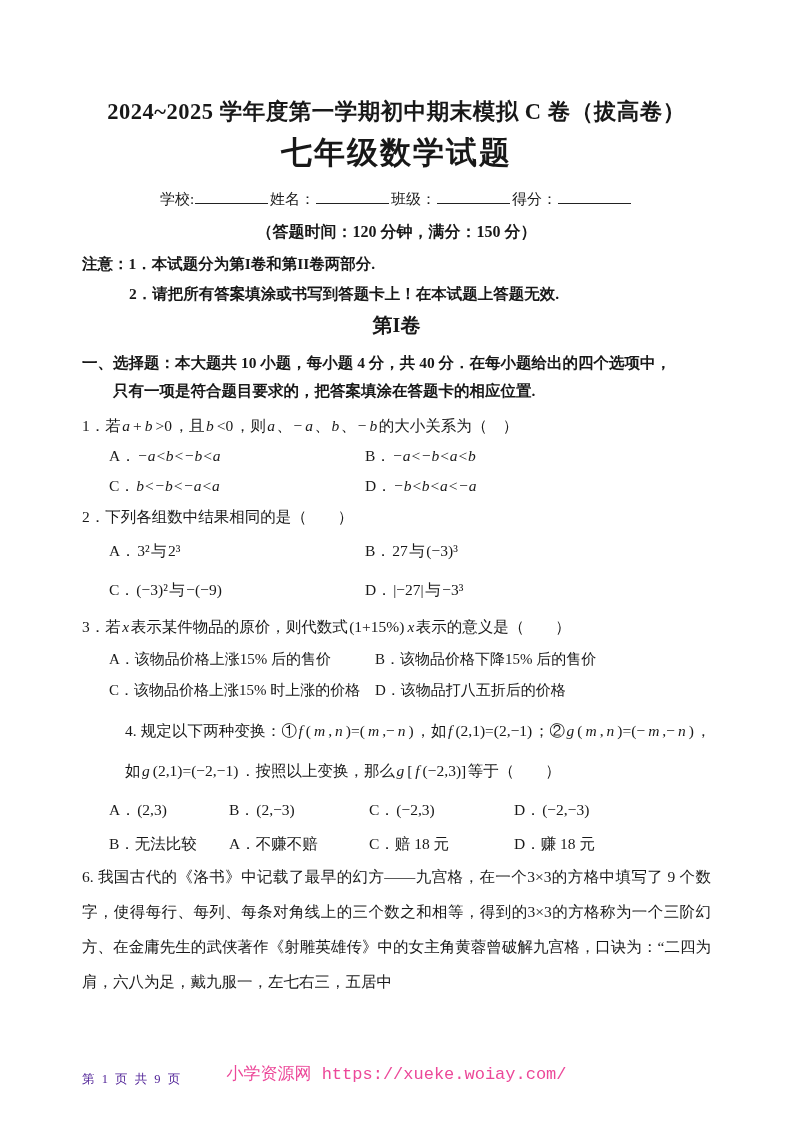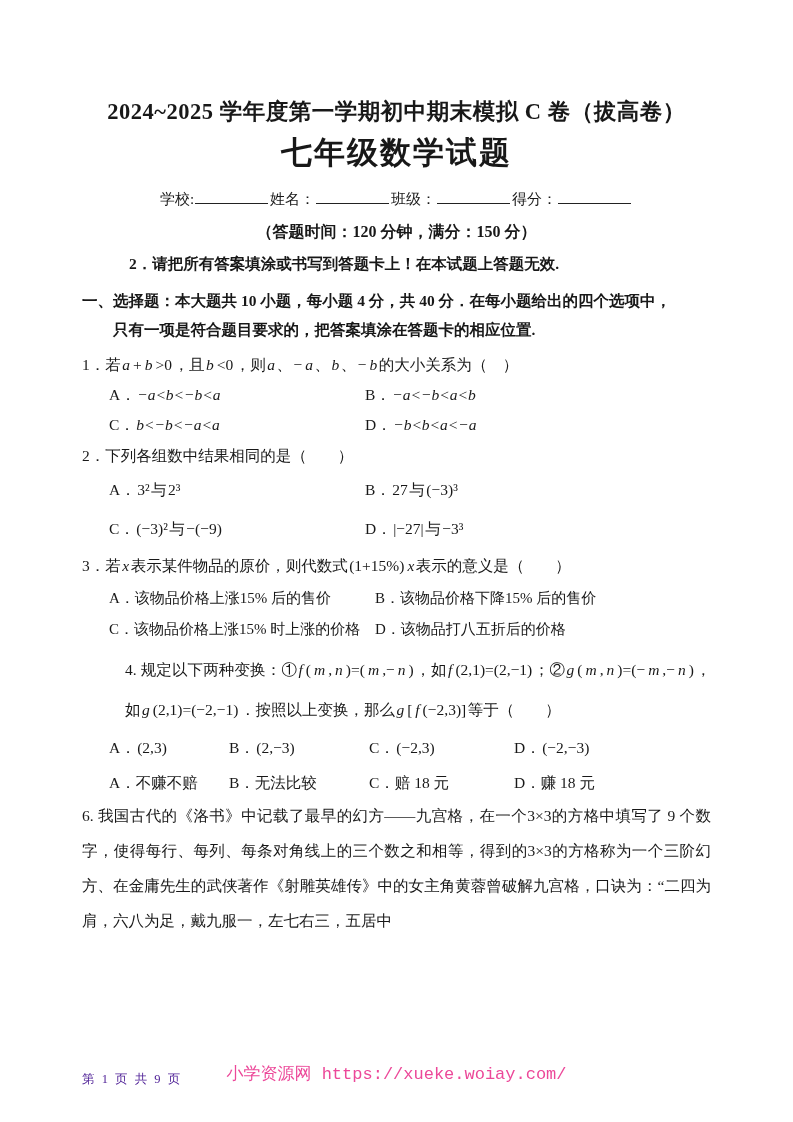--- a/index.html
+++ b/index.html
@@ -137,23 +137,25 @@
     <div class="info-row">
       <span class="info-field"><span>学校:</span><span class="blank"></span></span>
       <span class="info-field"><span>姓名：</span><span class="blank"></span></span>
       <span class="info-field"><span>班级：</span><span class="blank"></span></span>
       <span class="info-field"><span>得分：</span><span class="blank"></span></span>
     </div>
 
     <div class="meta">（答题时间：120 分钟，满分：150 分）</div>
 
     <div class="notice">
+      <div class="line1"><span>注意：</span><span>1．本试题分为第I卷和第II卷两部分.</span></div>
       <div class="line2">2．请把所有答案填涂或书写到答题卡上！在本试题上答题无效.</div>
     </div>
 
+    <div class="part-title">第I卷</div>
 
     <div class="section-heading">
       <div class="line1">一、选择题：本大题共 10 小题，每小题 4 分，共 40 分．在每小题给出的四个选项中，</div>
       <div class="line2">只有一项是符合题目要求的，把答案填涂在答题卡的相应位置.</div>
     </div>
 
     <div class="questions">
 
       <div class="question q1">
         <div class="stem"><span class="seg seg-t">1．若</span><span class="seg seg-m">a</span><span class="seg seg-n">+</span><span class="seg seg-m">b</span><span class="seg seg-n">&gt;0</span><span class="seg seg-t">，且</span><span class="seg seg-m">b</span><span class="seg seg-n">&lt;0</span><span class="seg seg-t">，则</span><span class="seg seg-m">a</span><span class="seg seg-t">、</span><span class="seg seg-n">−</span><span class="seg seg-m">a</span><span class="seg seg-t">、</span><span class="seg seg-m">b</span><span class="seg seg-t">、</span><span class="seg seg-n">−</span><span class="seg seg-m">b</span><span class="seg seg-t">的大小关系为（　）</span></div>
@@ -190,22 +192,22 @@
         <div class="opts four-col">
           <div class="opt"><span class="opt-label">A．</span><span class="opt-body"><span class="seg seg-n">(2,3)</span></span></div>
           <div class="opt"><span class="opt-label">B．</span><span class="opt-body"><span class="seg seg-n">(2,−3)</span></span></div>
           <div class="opt"><span class="opt-label">C．</span><span class="opt-body"><span class="seg seg-n">(−2,3)</span></span></div>
           <div class="opt"><span class="opt-label">D．</span><span class="opt-body"><span class="seg seg-n">(−2,−3)</span></span></div>
         </div>
       </div>
 
       <div class="question q5">
         <div class="opts four-col">
+          <div class="opt"><span class="opt-label">B．</span><span class="opt-body"><span class="seg seg-t">无法比较</span></span></div>
           <div class="opt"><span class="opt-label">A．</span><span class="opt-body"><span class="seg seg-t">不赚不赔</span></span></div>
-          <div class="opt"><span class="opt-label">B．</span><span class="opt-body"><span class="seg seg-t">无法比较</span></span></div>
           <div class="opt"><span class="opt-label">C．</span><span class="opt-body"><span class="seg seg-t">赔 18 元</span></span></div>
           <div class="opt"><span class="opt-label">D．</span><span class="opt-body"><span class="seg seg-t">赚 18 元</span></span></div>
         </div>
       </div>
 
       <div class="question q6">
         <div class="stem"><span class="seg seg-t">6. 我国古代的《洛书》中记载了最早的幻方——九宫格，在一个3×3的方格中填写了 9 个数字，使得每行、每列、每条对角线上的三个数之和相等，得到的3×3的方格称为一个三阶幻方、在金庸先生的武侠著作《射雕英雄传》中的女主角黄蓉曾破解九宫格，口诀为：“二四为肩，六八为足，戴九服一，左七右三，五居中</span></div>
       </div>
 
     </div>

